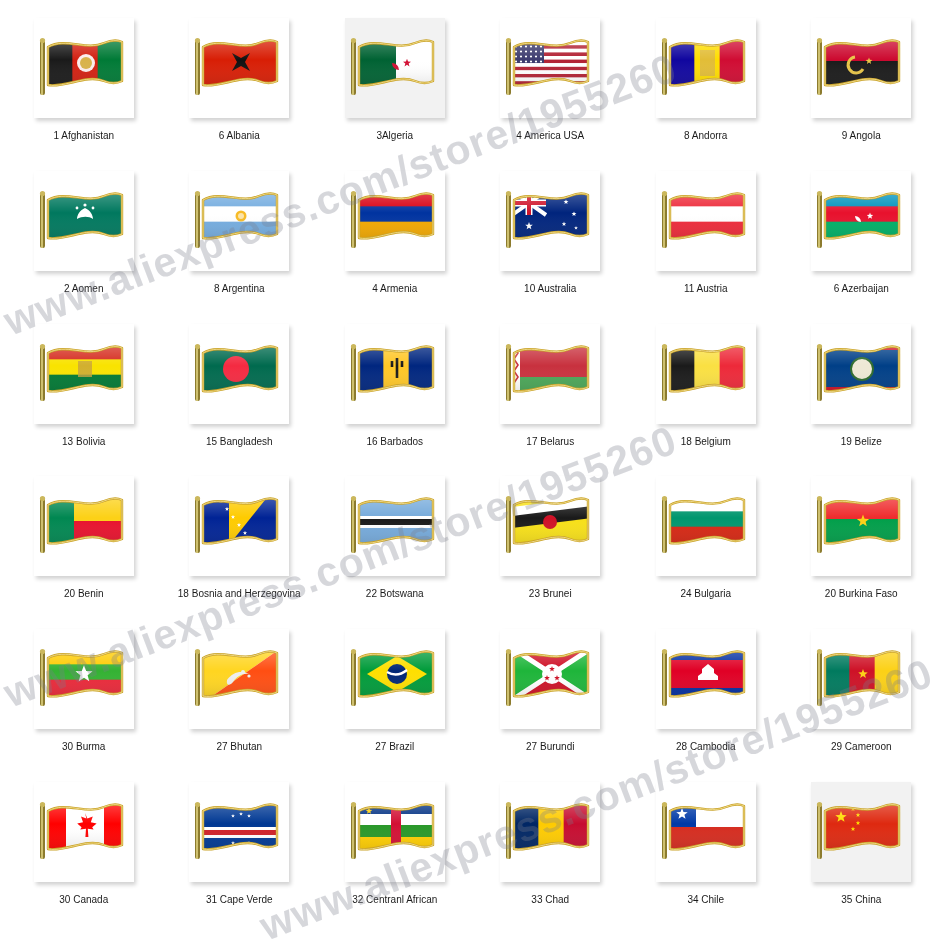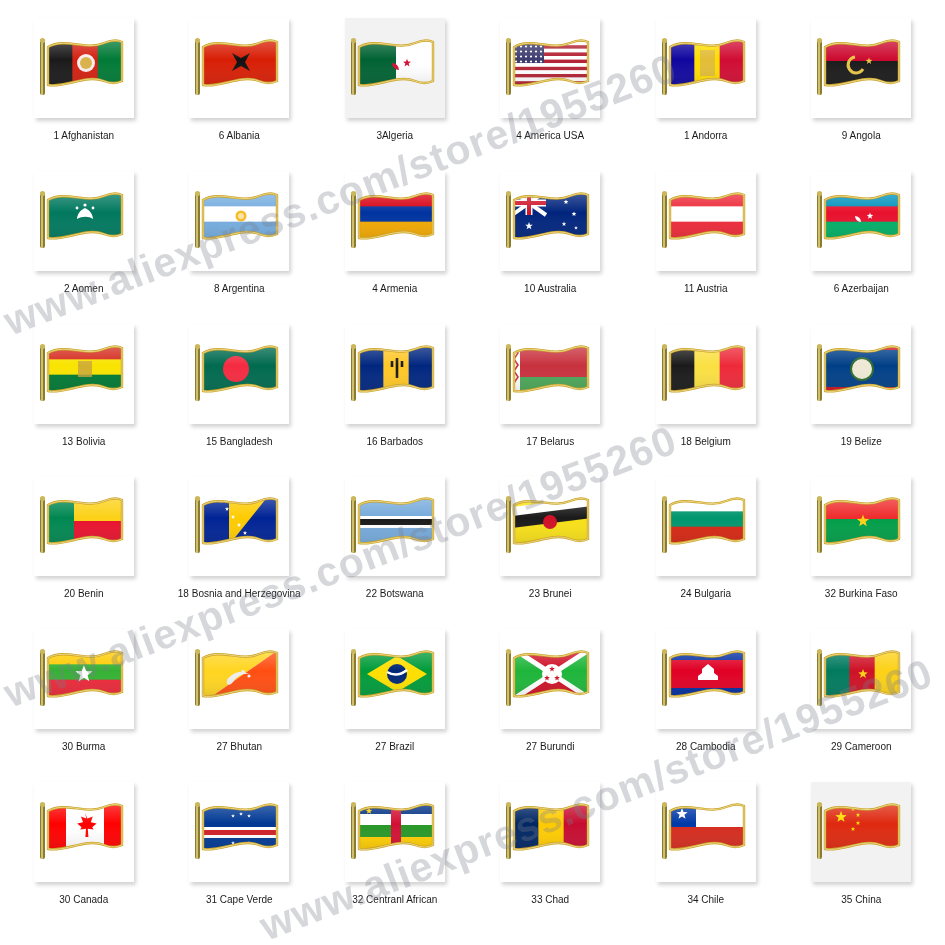--- a/index.html
+++ b/index.html
@@ -278,21 +278,21 @@
               <rect x="24.333333333333332" y="-4" width="26.333333333333332" height="56" fill="#fedd00"></rect>
               <rect x="49.666666666666664" y="-4" width="26.333333333333332" height="56" fill="#d00c33"></rect>
               <rect x="30" y="9" width="15" height="26" fill="#d8b24a" opacity=".75"></rect>
               <rect x="-6" y="-8" width="92" height="64" fill="url(#glandorra)"></rect>
             </g>
             <path d="M0,6 C18,-4 38,10 56,2 C66,-2 72,0 74,1 L74,40 C72,41 66,44 56,40 C38,33 18,47 0,44 Z" fill="none" stroke="#c9a227" stroke-width="2.4" stroke-linejoin="round"></path>
             <path d="M0,6 C18,-4 38,10 56,2 C66,-2 72,0 74,1 L74,40 C72,41 66,44 56,40 C38,33 18,47 0,44 Z" fill="none" stroke="#f0dd8e" stroke-width=".9"></path>
           </g>
         </svg>
       </div>
-      <div class="label">1 Andorra</div>
+      <div class="label">8 Andorra</div>
     </div>
     <div class="cell">
       <div class="tile">
         <svg width="100" height="86" viewBox="0 0 100 86" xmlns="http://www.w3.org/2000/svg">
           <g transform="translate(6,14)">
             <rect x="0" y="0" width="5" height="56" rx="2" fill="#8c7b2e"></rect>
             <rect x="1" y="0" width="2" height="56" fill="#d9cc7a" opacity=".85"></rect>
             <circle cx="2.5" cy="1.5" r="2.6" fill="#cbb85d"></circle>
           </g>
           <g transform="translate(14,16)">
@@ -909,21 +909,21 @@
               <rect x="-2" y="-3" width="80" height="24" fill="#ef2b2d"></rect>
               <rect x="-2" y="20" width="80" height="24" fill="#009e49"></rect>
               <path d="M38,15.5L39.60465373875845,19.791383605356394L44.1818673559185,19.991389536562842L40.59638428948577,22.843616394643607L41.82060413990108,27.258610463437158L38,24.73L34.17939586009893,27.258610463437158L35.40361571051423,22.843616394643607L31.8181326440815,19.99138953656284L36.39534626124155,19.791383605356394Z" fill="#fcd116"></path>
               <rect x="-6" y="-8" width="92" height="64" fill="url(#glburkinafaso)"></rect>
             </g>
             <path d="M0,6 C18,-4 38,10 56,2 C66,-2 72,0 74,1 L74,40 C72,41 66,44 56,40 C38,33 18,47 0,44 Z" fill="none" stroke="#c9a227" stroke-width="2.4" stroke-linejoin="round"></path>
             <path d="M0,6 C18,-4 38,10 56,2 C66,-2 72,0 74,1 L74,40 C72,41 66,44 56,40 C38,33 18,47 0,44 Z" fill="none" stroke="#f0dd8e" stroke-width=".9"></path>
           </g>
         </svg>
       </div>
-      <div class="label">32 Burkina Faso</div>
+      <div class="label">20 Burkina Faso</div>
     </div>
     <div class="cell">
       <div class="tile">
         <svg width="100" height="86" viewBox="0 0 100 86" xmlns="http://www.w3.org/2000/svg">
           <g transform="translate(6,14)">
             <rect x="0" y="0" width="5" height="56" rx="2" fill="#8c7b2e"></rect>
             <rect x="1" y="0" width="2" height="56" fill="#d9cc7a" opacity=".85"></rect>
             <circle cx="2.5" cy="1.5" r="2.6" fill="#cbb85d"></circle>
           </g>
           <g transform="translate(14,16)">

